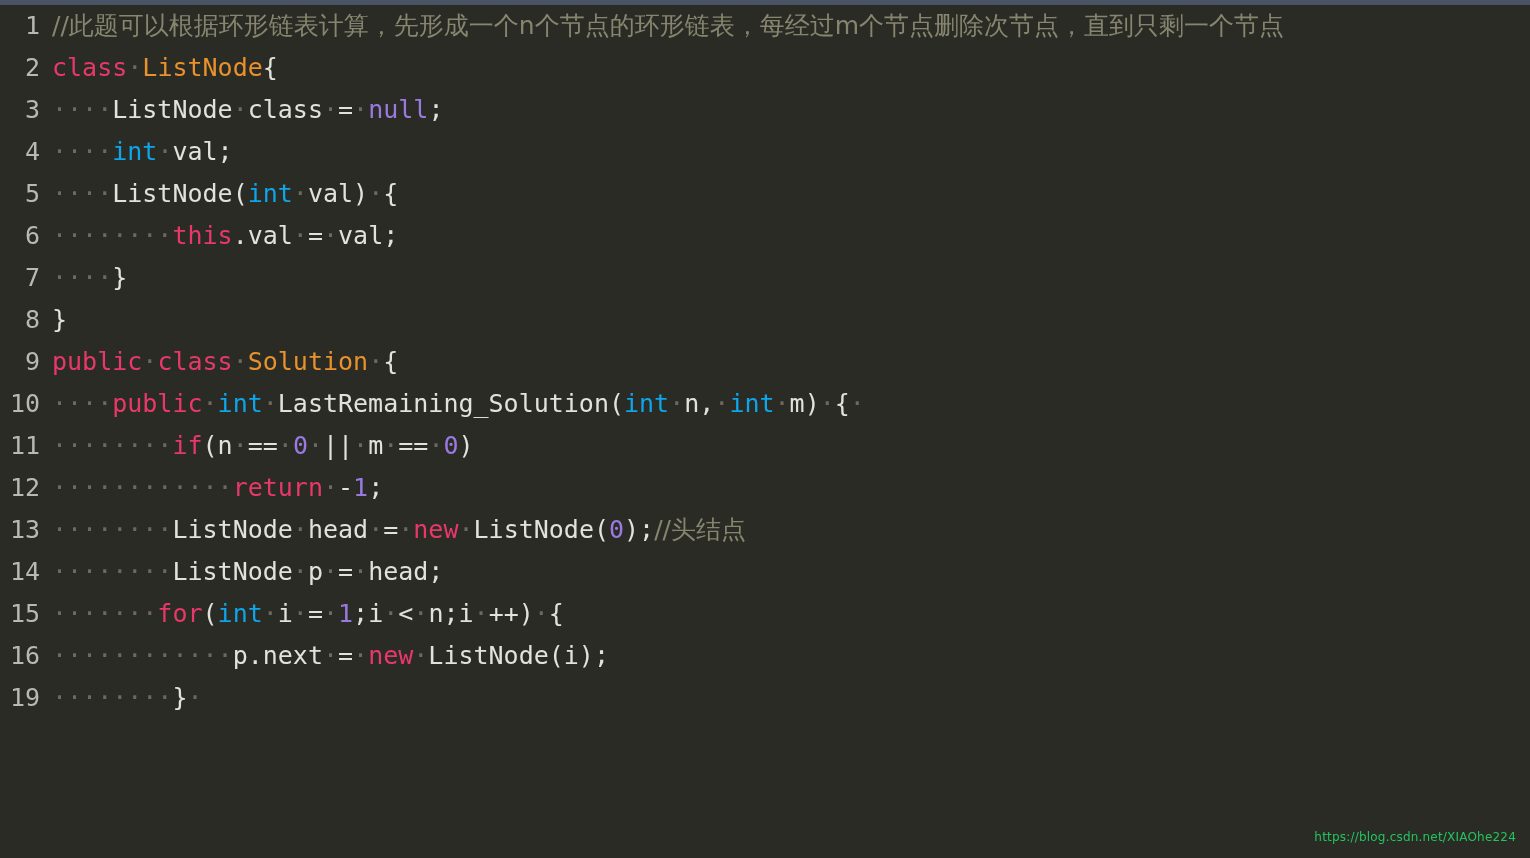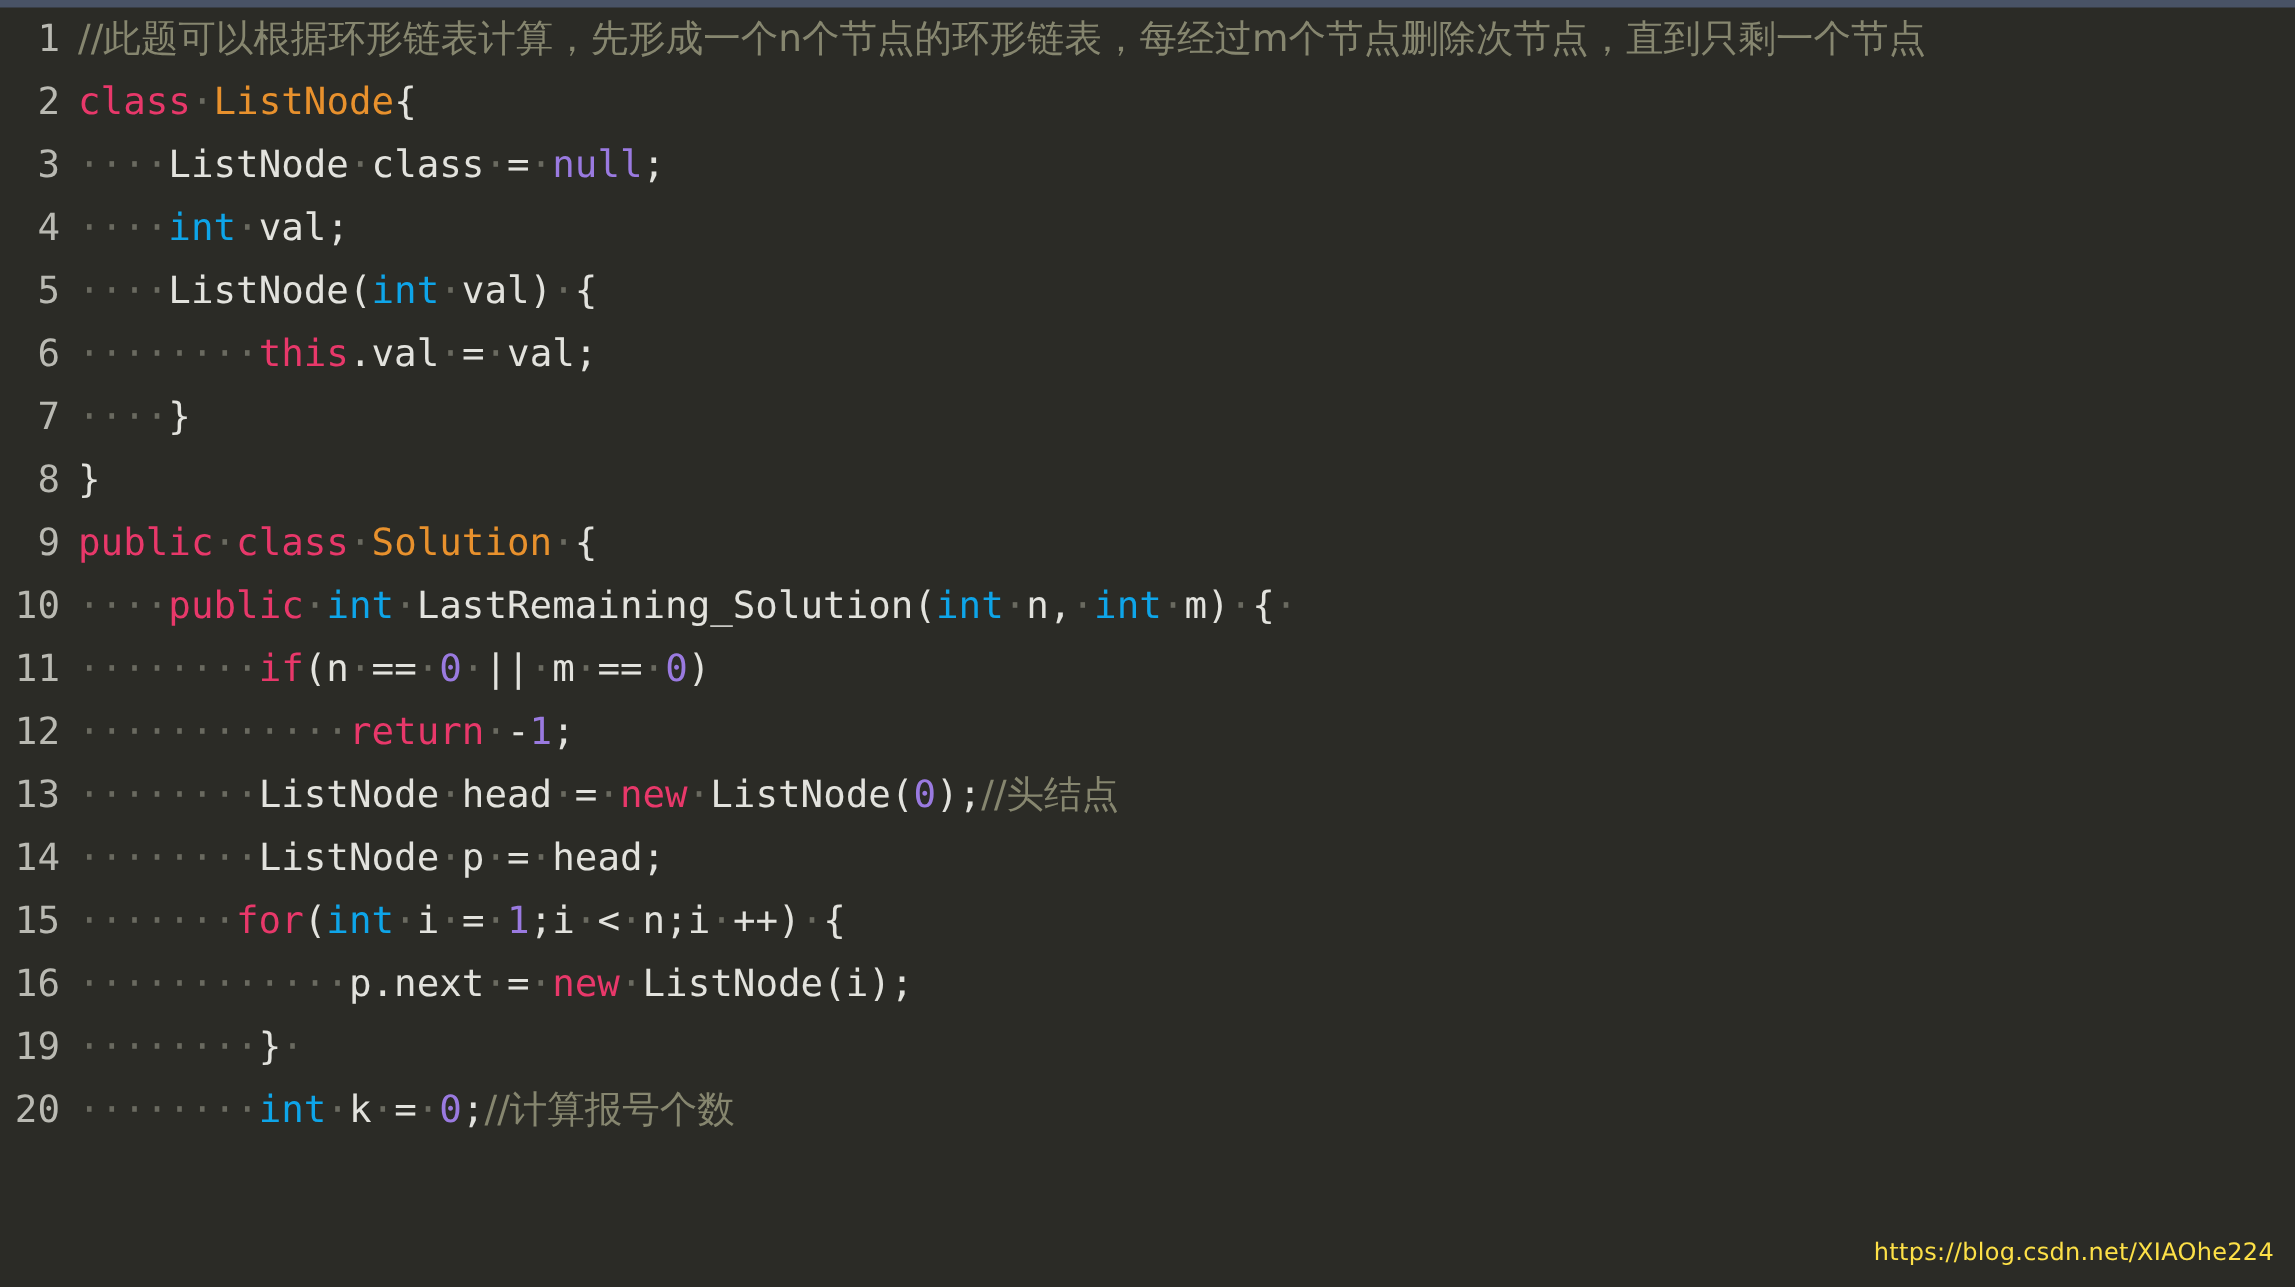--- a/index.html
+++ b/index.html
@@ -67,22 +67,22 @@
 
   
   .cjk {
     font-family: "DejaVu Sans", "Liberation Sans", sans-serif;
   }
 
   #watermark {
     position: absolute;
     right: 14px;
     bottom: 14px;
-    color: #fde047;
-    font-size: 16px;
+    color: #22c55e;
+    font-size: 12px;
     font-family: "DejaVu Sans", "Liberation Sans", sans-serif;
     letter-spacing: 0.2px;
     user-select: none;
   }
 </style>
 </head>
 <body>
 
 <div id="screen">
 
@@ -99,18 +99,17 @@
       <div class="code-line"><span class="ln">8</span><span class="lc"><span class="t-plain">}</span></span></div>
       <div class="code-line"><span class="ln">9</span><span class="lc"><span class="t-key">public</span><span class="t-ws">·</span><span class="t-key">class</span><span class="t-ws">·</span><span class="t-class">Solution</span><span class="t-ws">·</span><span class="t-plain">{</span></span></div>
       <div class="code-line"><span class="ln">10</span><span class="lc"><span class="t-ws">····</span><span class="t-key">public</span><span class="t-ws">·</span><span class="t-type">int</span><span class="t-ws">·</span><span class="t-plain">LastRemaining_Solution(</span><span class="t-type">int</span><span class="t-ws">·</span><span class="t-plain">n,</span><span class="t-ws">·</span><span class="t-type">int</span><span class="t-ws">·</span><span class="t-plain">m)</span><span class="t-ws">·</span><span class="t-plain">{</span><span class="t-ws">·</span></span></div>
       <div class="code-line"><span class="ln">11</span><span class="lc"><span class="t-ws">········</span><span class="t-key">if</span><span class="t-plain">(n</span><span class="t-ws">·</span><span class="t-plain">==</span><span class="t-ws">·</span><span class="t-num">0</span><span class="t-ws">·</span><span class="t-plain">||</span><span class="t-ws">·</span><span class="t-plain">m</span><span class="t-ws">·</span><span class="t-plain">==</span><span class="t-ws">·</span><span class="t-num">0</span><span class="t-plain">)</span></span></div>
       <div class="code-line"><span class="ln">12</span><span class="lc"><span class="t-ws">············</span><span class="t-key">return</span><span class="t-ws">·</span><span class="t-plain">-</span><span class="t-num">1</span><span class="t-plain">;</span></span></div>
       <div class="code-line"><span class="ln">13</span><span class="lc"><span class="t-ws">········</span><span class="t-plain">ListNode</span><span class="t-ws">·</span><span class="t-plain">head</span><span class="t-ws">·</span><span class="t-plain">=</span><span class="t-ws">·</span><span class="t-key">new</span><span class="t-ws">·</span><span class="t-plain">ListNode(</span><span class="t-num">0</span><span class="t-plain">);</span><span class="t-comment cjk">//头结点</span></span></div>
       <div class="code-line"><span class="ln">14</span><span class="lc"><span class="t-ws">········</span><span class="t-plain">ListNode</span><span class="t-ws">·</span><span class="t-plain">p</span><span class="t-ws">·</span><span class="t-plain">=</span><span class="t-ws">·</span><span class="t-plain">head;</span></span></div>
       <div class="code-line"><span class="ln">15</span><span class="lc"><span class="t-ws">·······</span><span class="t-key">for</span><span class="t-plain">(</span><span class="t-type">int</span><span class="t-ws">·</span><span class="t-plain">i</span><span class="t-ws">·</span><span class="t-plain">=</span><span class="t-ws">·</span><span class="t-num">1</span><span class="t-plain">;i</span><span class="t-ws">·</span><span class="t-plain">&lt;</span><span class="t-ws">·</span><span class="t-plain">n;i</span><span class="t-ws">·</span><span class="t-plain">++)</span><span class="t-ws">·</span><span class="t-plain">{</span></span></div>
       <div class="code-line"><span class="ln">16</span><span class="lc"><span class="t-ws">············</span><span class="t-plain">p.next</span><span class="t-ws">·</span><span class="t-plain">=</span><span class="t-ws">·</span><span class="t-key">new</span><span class="t-ws">·</span><span class="t-plain">ListNode(i);</span></span></div>
       <div class="code-line"><span class="ln">19</span><span class="lc"><span class="t-ws">········</span><span class="t-plain">}</span><span class="t-ws">·</span></span></div>
-      <div class="code-line"><span class="ln">20</span><span class="lc"><span class="t-ws">········</span><span class="t-type">int</span><span class="t-ws">·</span><span class="t-plain">k</span><span class="t-ws">·</span><span class="t-plain">=</span><span class="t-ws">·</span><span class="t-num">0</span><span class="t-plain">;</span><span class="t-comment cjk">//计算报号个数</span></span></div>
     </div>
 
   <div id="watermark">https://blog.csdn.net/XIAOhe224</div>
 
 </div>
 
 </body></html>

